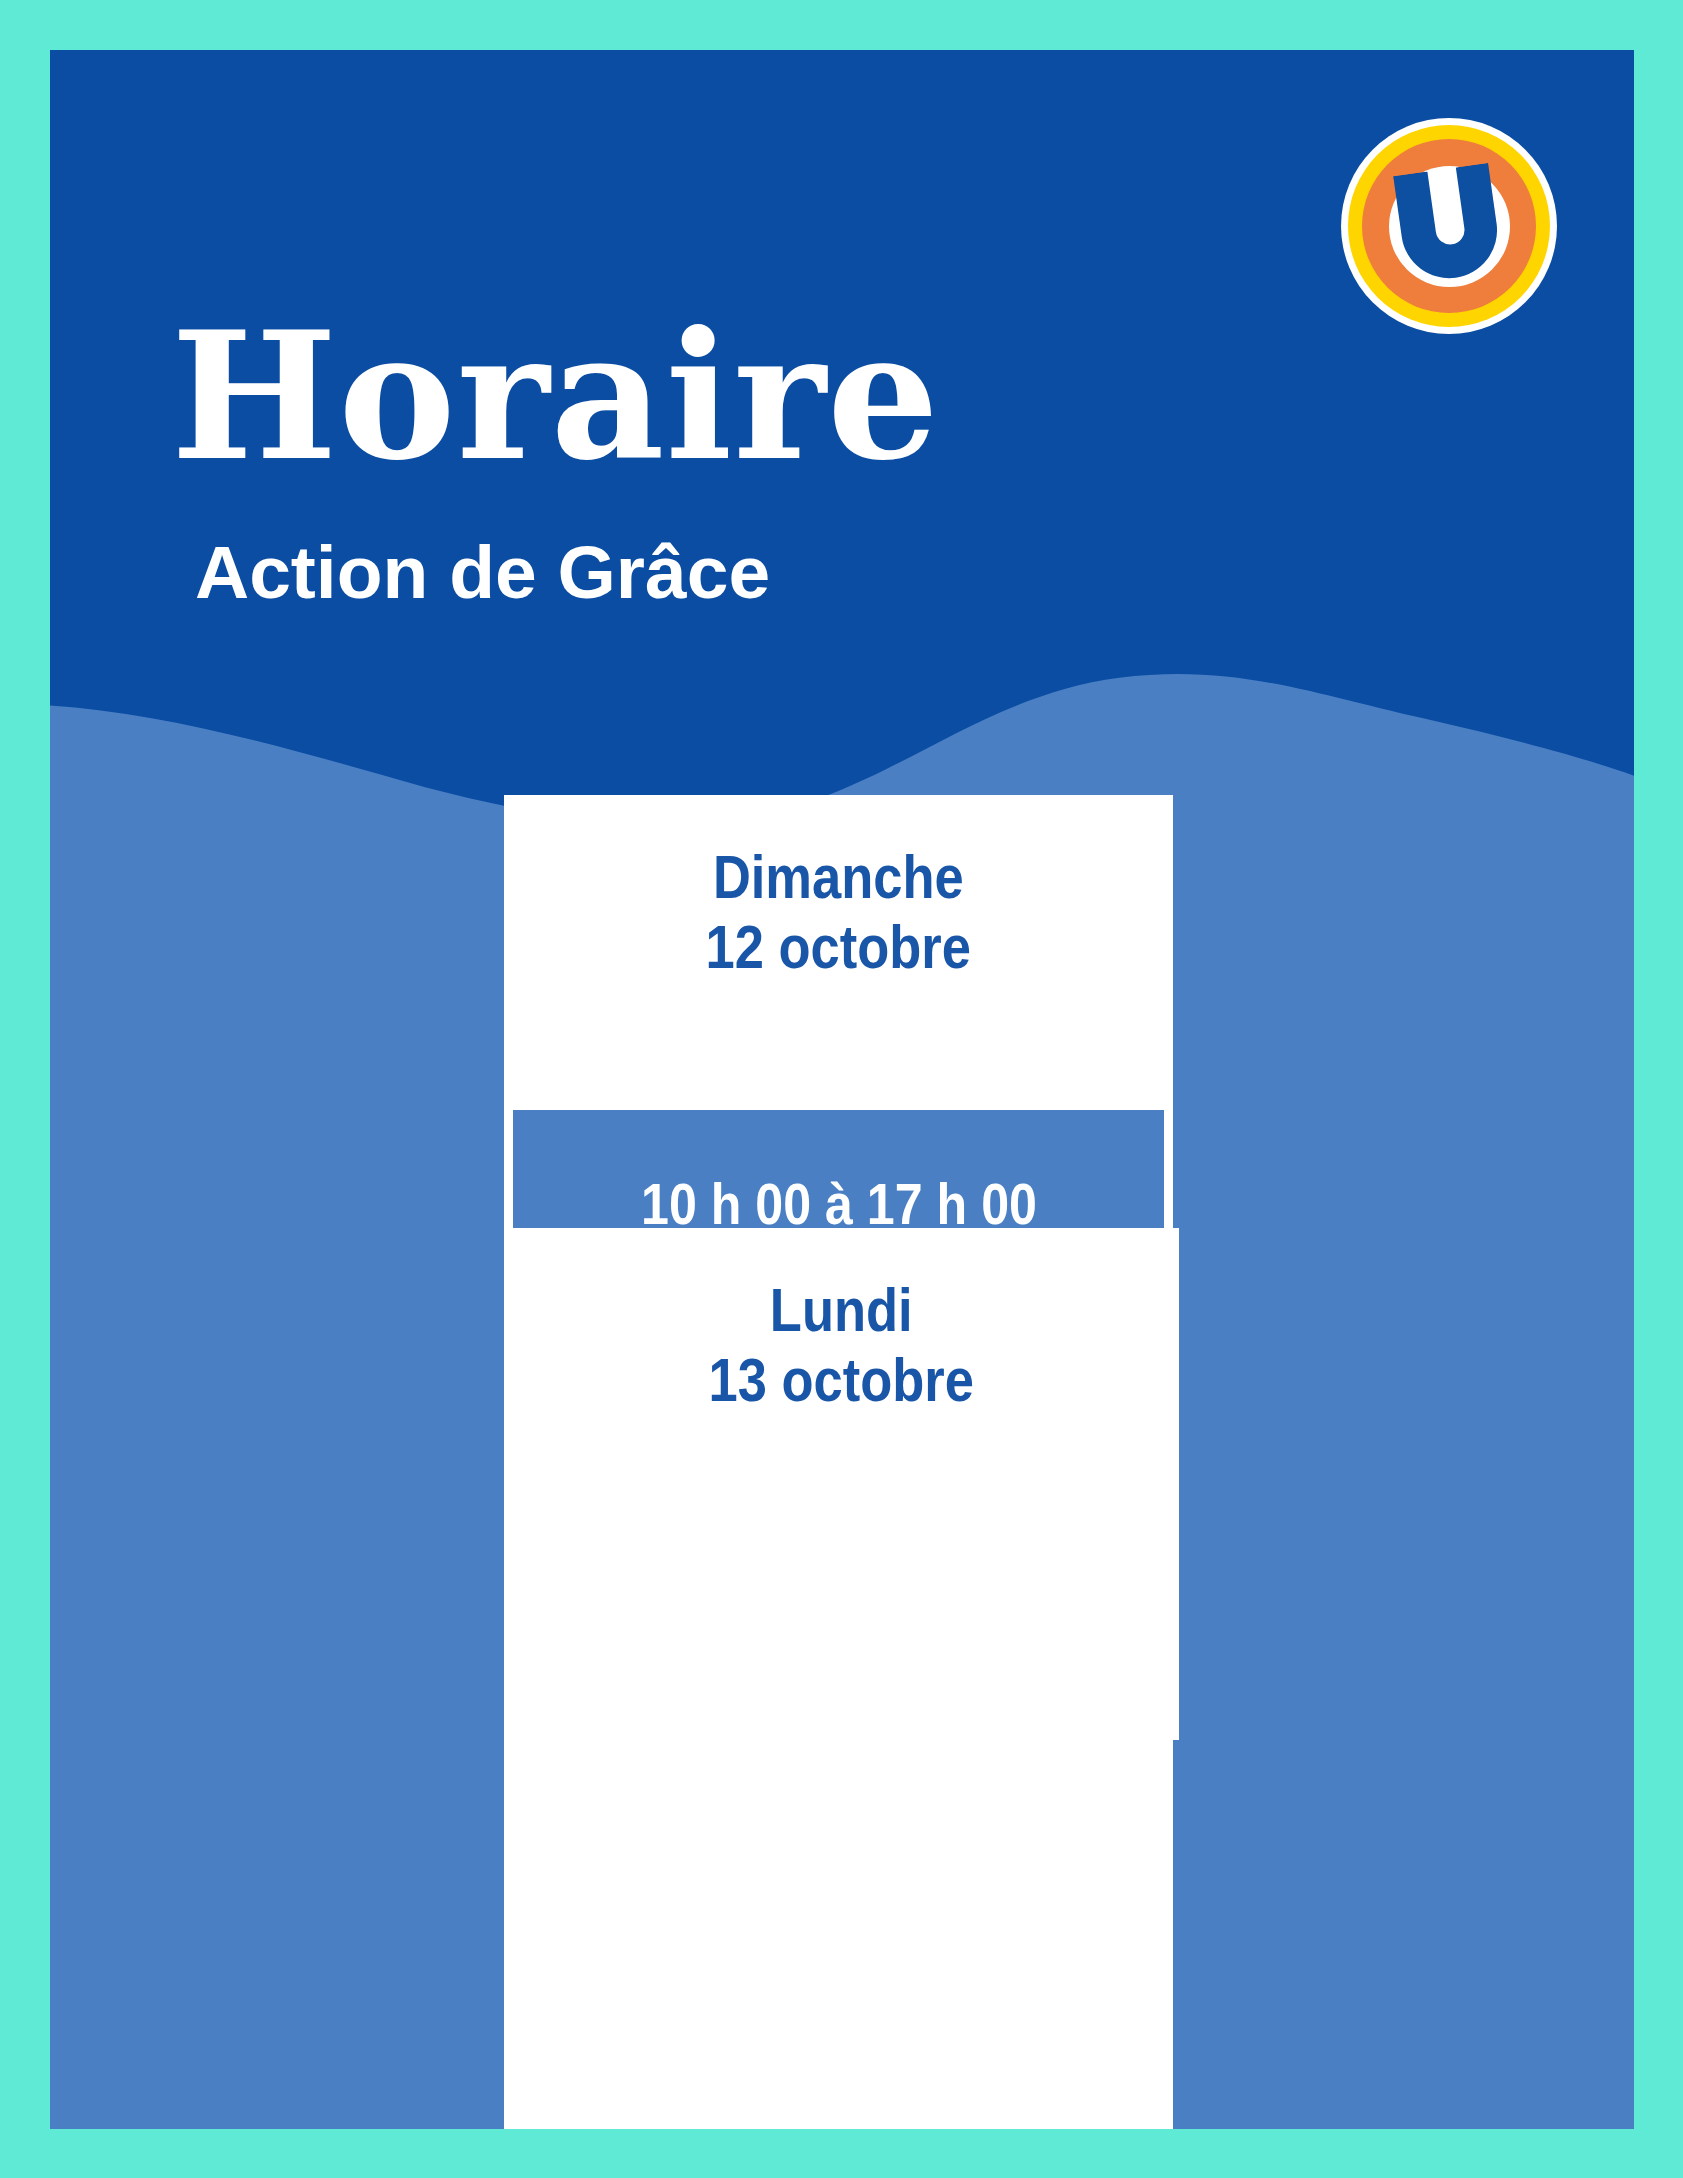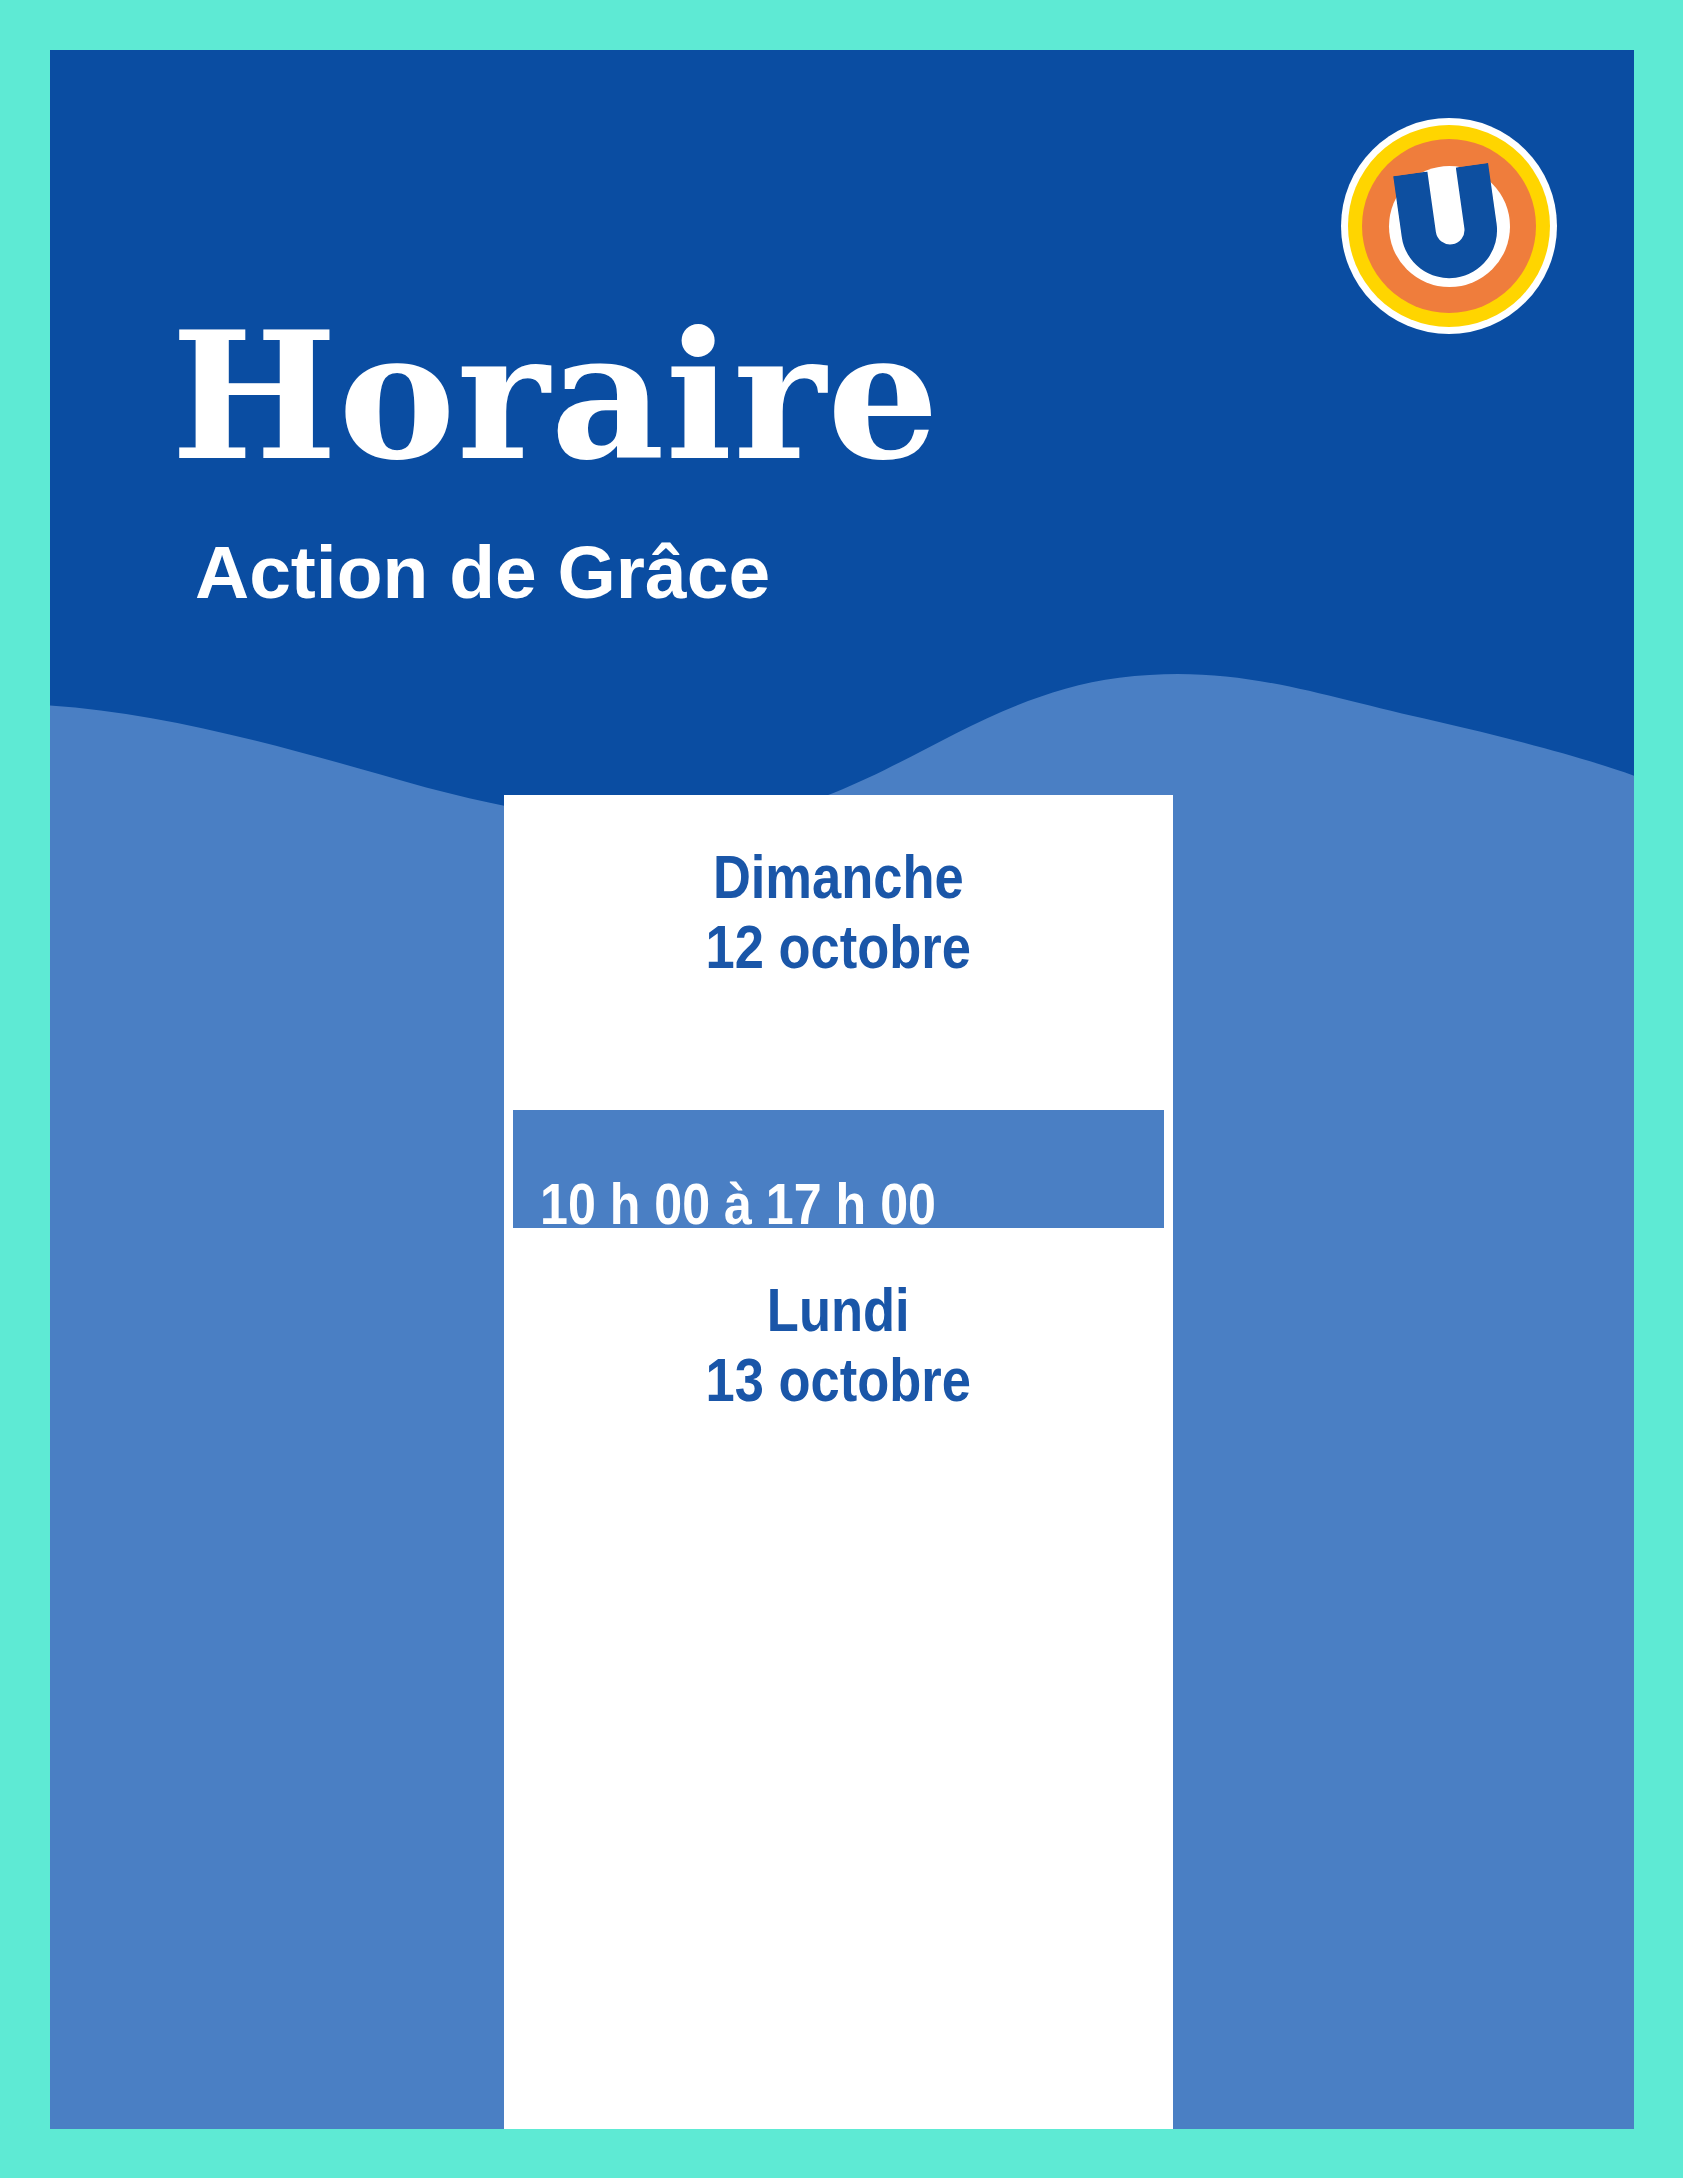--- a/index.html
+++ b/index.html
@@ -86,21 +86,21 @@
   }
   
   .card {
     position: absolute;
     left: 454px;
     width: 669px;
     height: 512px;
     background: #ffffff;
   }
   .card-1 { top: 745px; }
-  .card-2 { top: 1178px; }
+  .card-2 { top: 1178px; padding-left: 6px; }
   .card-3 { top: 1614px; }
   .card-top {
     position: absolute;
     left: 0; top: 0; right: 0;
     height: 206px;
     display: flex;
     flex-direction: column;
     align-items: center;
     justify-content: center;
     padding-top: 14px;
@@ -117,21 +117,21 @@
   }
   .card-hours {
     position: absolute;
     left: 9px;
     right: 9px;
     bottom: 9px;
     height: 188px;
     background: #4a7fc4;
     display: flex;
     align-items: center;
-    justify-content: flex-start;
+    justify-content: center;
   }
   .card-hours span {
     color: #ffffff;
     font-weight: bold;
     font-size: 57px;
     transform: scaleX(0.88);
     transform-origin: center;
     white-space: nowrap;
   }
 </style>

